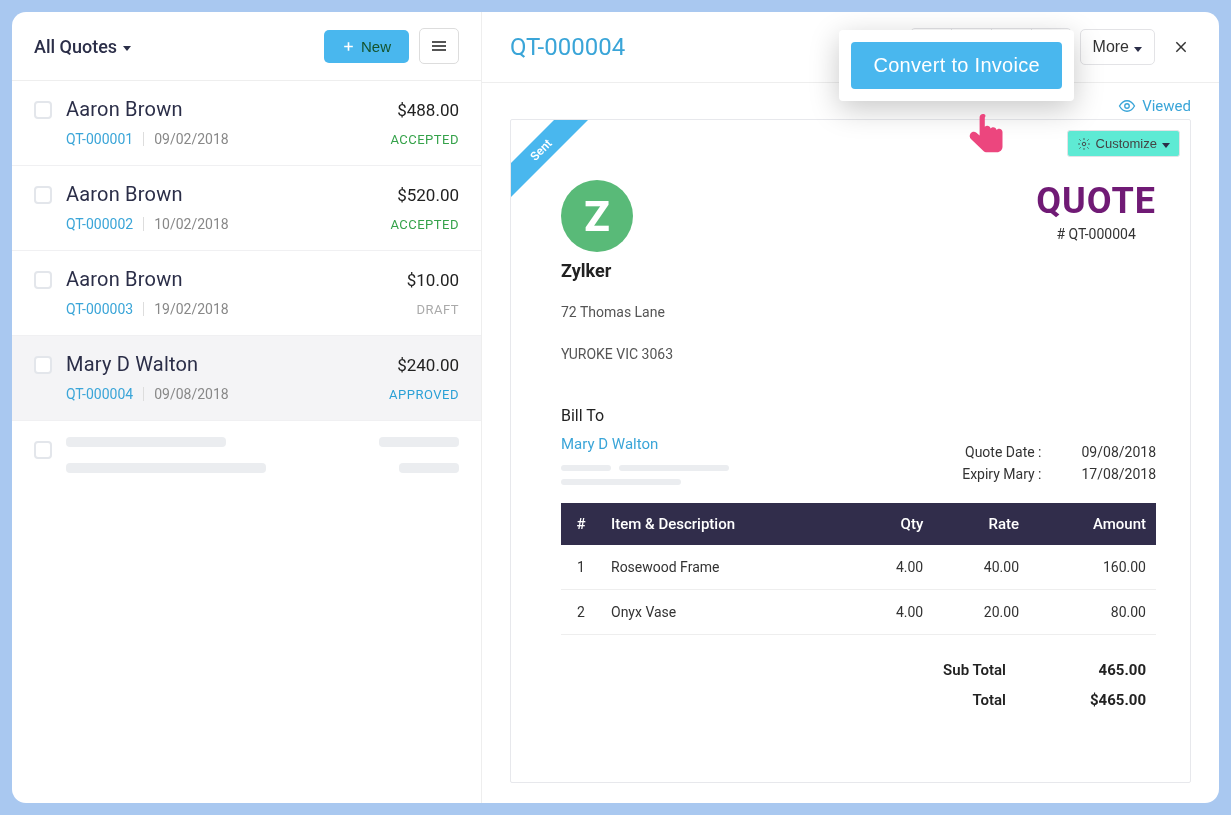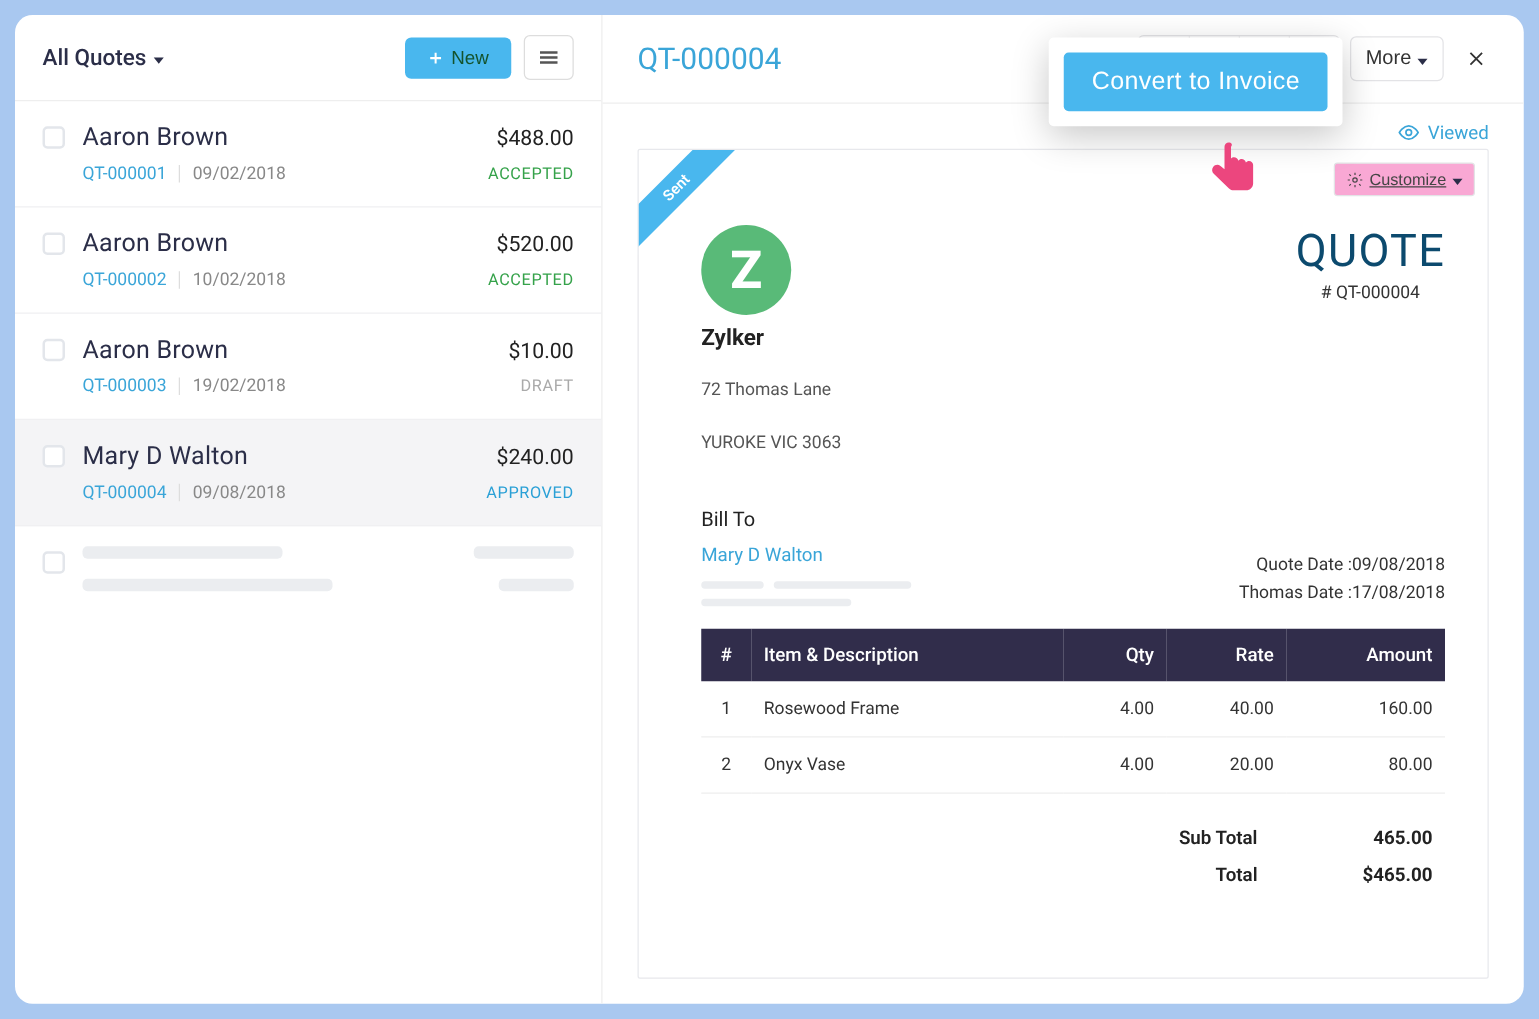--- a/index.html
+++ b/index.html
@@ -203,47 +203,46 @@
     font-weight:600;
     padding:5px 0;
     transform: rotate(-45deg);
     left:-30px; top:18px;
   }
   .customize-btn {
     position:absolute;
     top:10px; right:10px;
     border:1px solid #e3e3e6;
     border-radius:3px;
-    background:#f9a8d4;
+    background:#5eead4;
     font-size:13px;
     color:#444;
     padding:5px 9px;
     display:flex; align-items:center; gap:5px;
     cursor:pointer;
-    text-decoration:underline;
   }
   .doc-head { display:flex; justify-content:space-between; padding-top:40px; }
   .company-col { max-width:300px; }
   .logo-z {
     width:72px; height:72px; border-radius:50%;
     background:#59ba78;
     display:flex; align-items:center; justify-content:center;
     color:#fff; font-size:42px; font-weight:800;
     margin-bottom:8px;
   }
   .company-name { font-size:18px; font-weight:700; color:#222; }
   .addr { font-size:14px; color:#555; line-height:1.6; margin-top:20px; }
-  .quote-title { font-size:36px; font-weight:400; color:#0c4a6e; text-align:right; letter-spacing:1px; }
+  .quote-title { font-size:36px; font-weight:700; color:#701a75; text-align:right; letter-spacing:1px; }
   .quote-num { font-size:14px; color:#333; text-align:center; margin-top:4px; }
   .billto-block { margin-top:40px; }
   .billto-label { font-size:16px; color:#222; }
   .billto-name { color:#3aa5d8; font-size:15px; margin-top:10px; }
   .sk-under { display:flex; gap:8px; margin-top:12px; }
   .dates-block { margin-top:-40px; }
-  .dates-row { display:flex; justify-content:flex-end; font-size:14px; color:#333; padding:3px 0; }
+  .dates-row { display:flex; justify-content:flex-end; gap:40px; font-size:14px; color:#333; padding:3px 0; }
   .dates-row .lbl { min-width:100px; text-align:right; }
   
   table.items { width:100%; border-collapse:collapse; margin-top:18px; }
   table.items thead th {
     background:#312d4b; color:#fff; font-weight:500;
     padding:12px 10px; font-size:15px; text-align:right;
   }
   table.items thead th:nth-child(1){ width:40px; text-align:center; }
   table.items thead th:nth-child(2){ text-align:left; }
   table.items tbody td {
@@ -469,21 +468,21 @@
               <div class="sk-line" style="width:110px; height:6px;"></div>
             </div>
             <div class="sk-line" style="width:120px; height:6px; margin-top:8px;"></div>
           </div>
           <div class="dates-block">
             <div class="dates-row">
               <span class="lbl">Quote Date :</span>
               <span>09/08/2018</span>
             </div>
             <div class="dates-row">
-              <span class="lbl">Thomas Date :</span>
+              <span class="lbl">Expiry Mary :</span>
               <span>17/08/2018</span>
             </div>
           </div>
         </div>
 
         <table class="items">
           <thead>
             <tr>
               <th>#</th>
               <th>Item &amp; Description</th>

